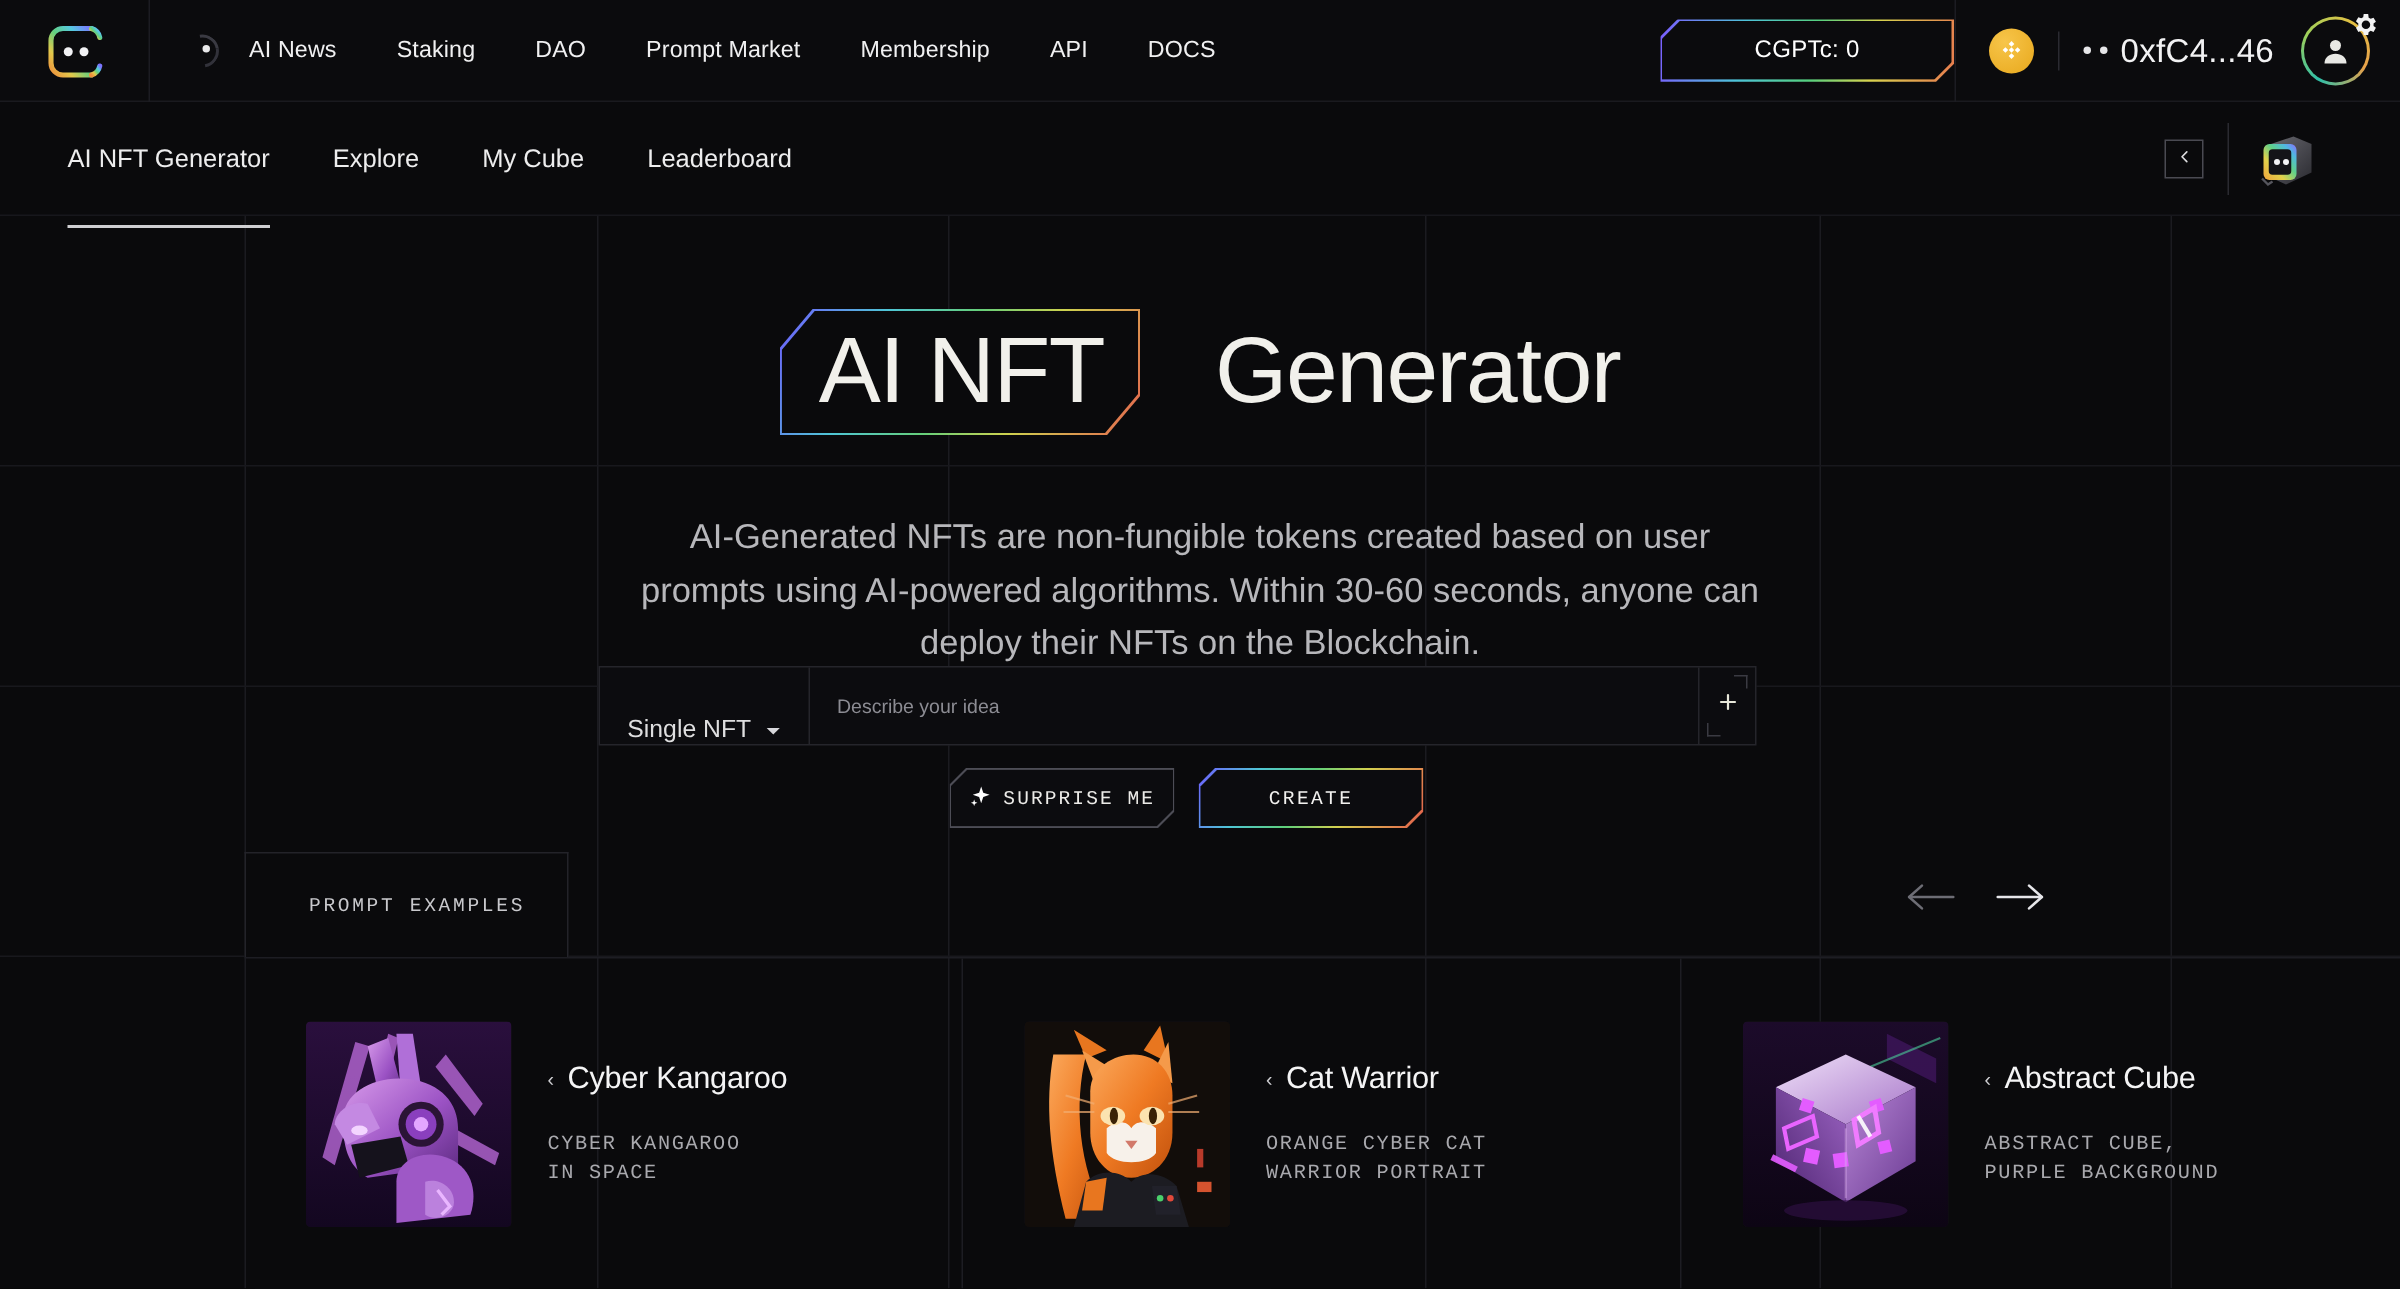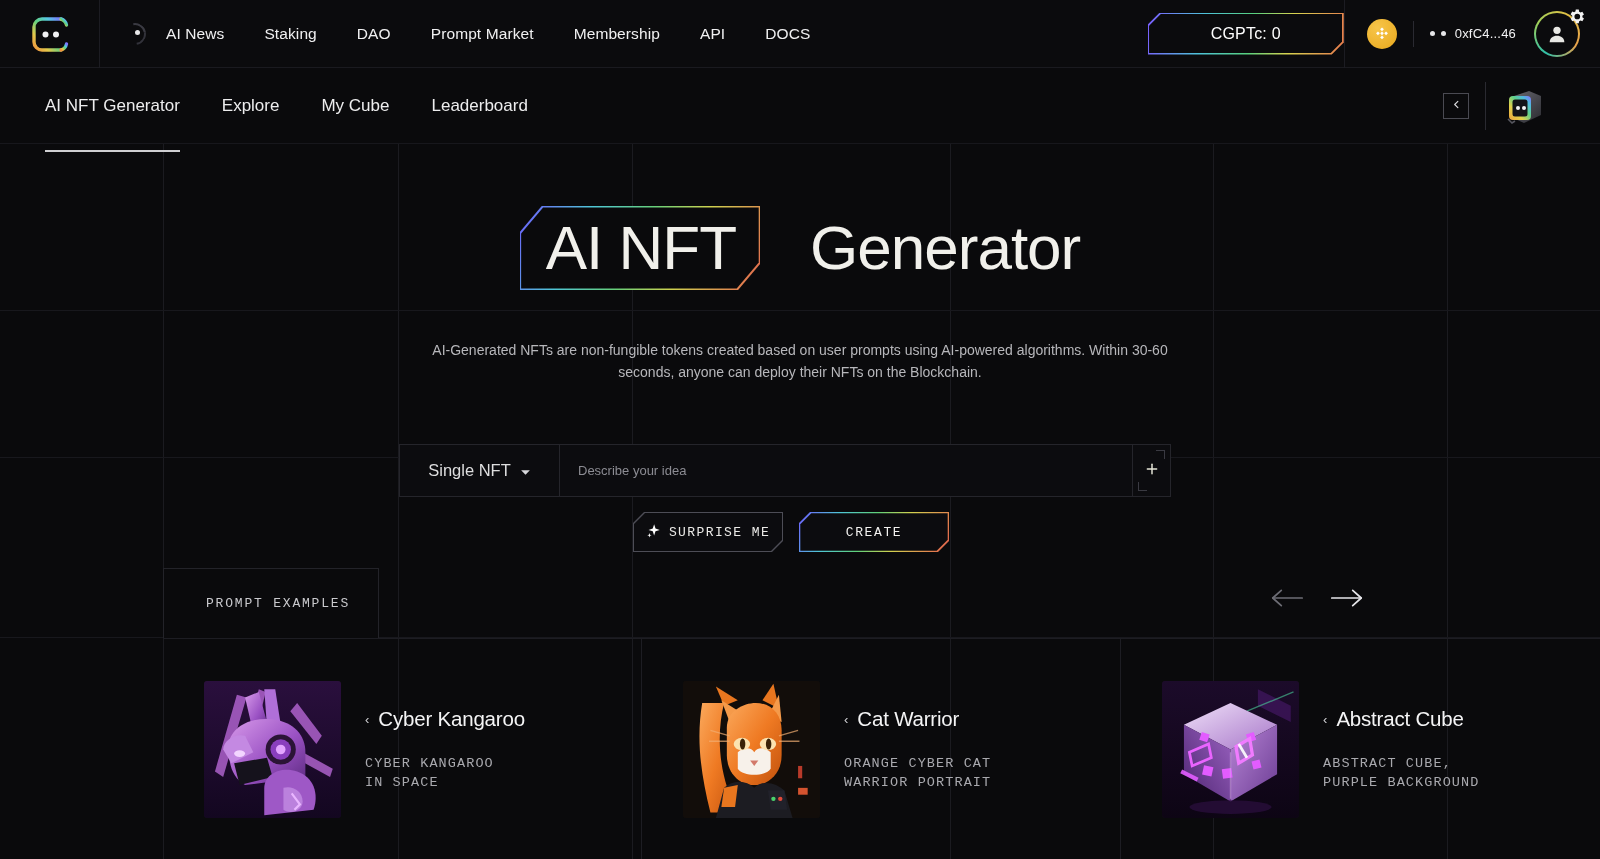--- a/index.html
+++ b/index.html
@@ -64,21 +64,21 @@
 
   .sep-v { width: 1px; height: 68px; background: #1c1c22; }
 
   .wallet { display: flex; align-items: center; gap: 0; padding-left: 22px; }
   .bnb { width: 30px; height: 30px; border-radius: 50%;
          background: radial-gradient(circle at 35% 30%,#f7c54a,#e8a81c);
          display: flex; align-items: center; justify-content: center; }
   .wdiv { width: 1px; height: 26px; background: #2a2a31; margin: 0 16px; }
   .wdots { display: flex; gap: 6px; margin-right: 9px; }
   .wdots i { width: 5px; height: 5px; background: #e6e6e8; border-radius: 50%; display:block; }
-  .waddr { color: #f2f2f3; font-size: 13px; letter-spacing: .2px; }
+  .waddr { color: #f2f2f3; font-size: 22px; letter-spacing: .2px; }
 
   .avatar-wrap { position: relative; width: 46px; height: 46px; margin-left: 18px; margin-right: 20px; }
   .avatar-ring { position: absolute; inset: 0; border-radius: 50%;
      background: conic-gradient(from 210deg,#2fbfa8,#9fd05a,#e3c044,#e8a14a,#2fbfa8);
      padding: 2px; }
   .avatar-inner { width: 100%; height: 100%; border-radius: 50%; background: #0b0b0d;
      display: flex; align-items: center; justify-content: center; }
   .gear-badge { position: absolute; right: -6px; top: -4px; width: 20px; height: 20px;
      display: flex; align-items: center; justify-content: center; }
 
@@ -123,30 +123,30 @@
     -webkit-clip-path: polygon(22px 0,100% 0,100% calc(100% - 26px),calc(100% - 22px) 100%,0 100%,0 26px);
     clip-path: polygon(22px 0,100% 0,100% calc(100% - 26px),calc(100% - 22px) 100%,0 100%,0 26px);
   }
   .tag-frame h1 { position: relative; color: #f1f0eb; font-size: 62px; font-weight: 400;
                   letter-spacing: -1px; line-height: 1; }
   .title-tail { color: #f1f0eb; font-size: 62px; font-weight: 400; letter-spacing: -1px;
                 line-height: 1; margin-left: 18px; }
 
   .hero-desc {
     width: 760px; margin: 50px auto 0; text-align: center;
-    color: #b7b7bb; font-size: 14px; line-height: 1.55;
+    color: #b7b7bb; font-size: 23px; line-height: 1.55;
   }
 
   
   .promptbar {
     position: absolute; left: 399px; top: 444px; width: 772px; height: 53px;
     border: 1px solid #25252b; background: #0c0c0f; display: flex; align-items: stretch; z-index: 12;
   }
   .pb-select {
-    width: 160px; display: flex; align-items: center; justify-content: center; gap: 9px;
+    width: 140px; display: flex; align-items: flex-end; justify-content: center; gap: 9px;
     border-right: 1px solid #25252b; cursor: pointer;
   }
   .pb-select span { color: #dededf; font-size: 16.5px; }
   .pb-input { flex: 1; display: flex; align-items: center; padding-left: 18px; }
   .pb-input input {
     width: 100%; background: transparent; border: 0; outline: none;
     color: #e8e8ea; font-size: 13px; font-family: "Liberation Sans", sans-serif;
   }
   .pb-input input::placeholder { color: #8c8c93; }
   .pb-add {

